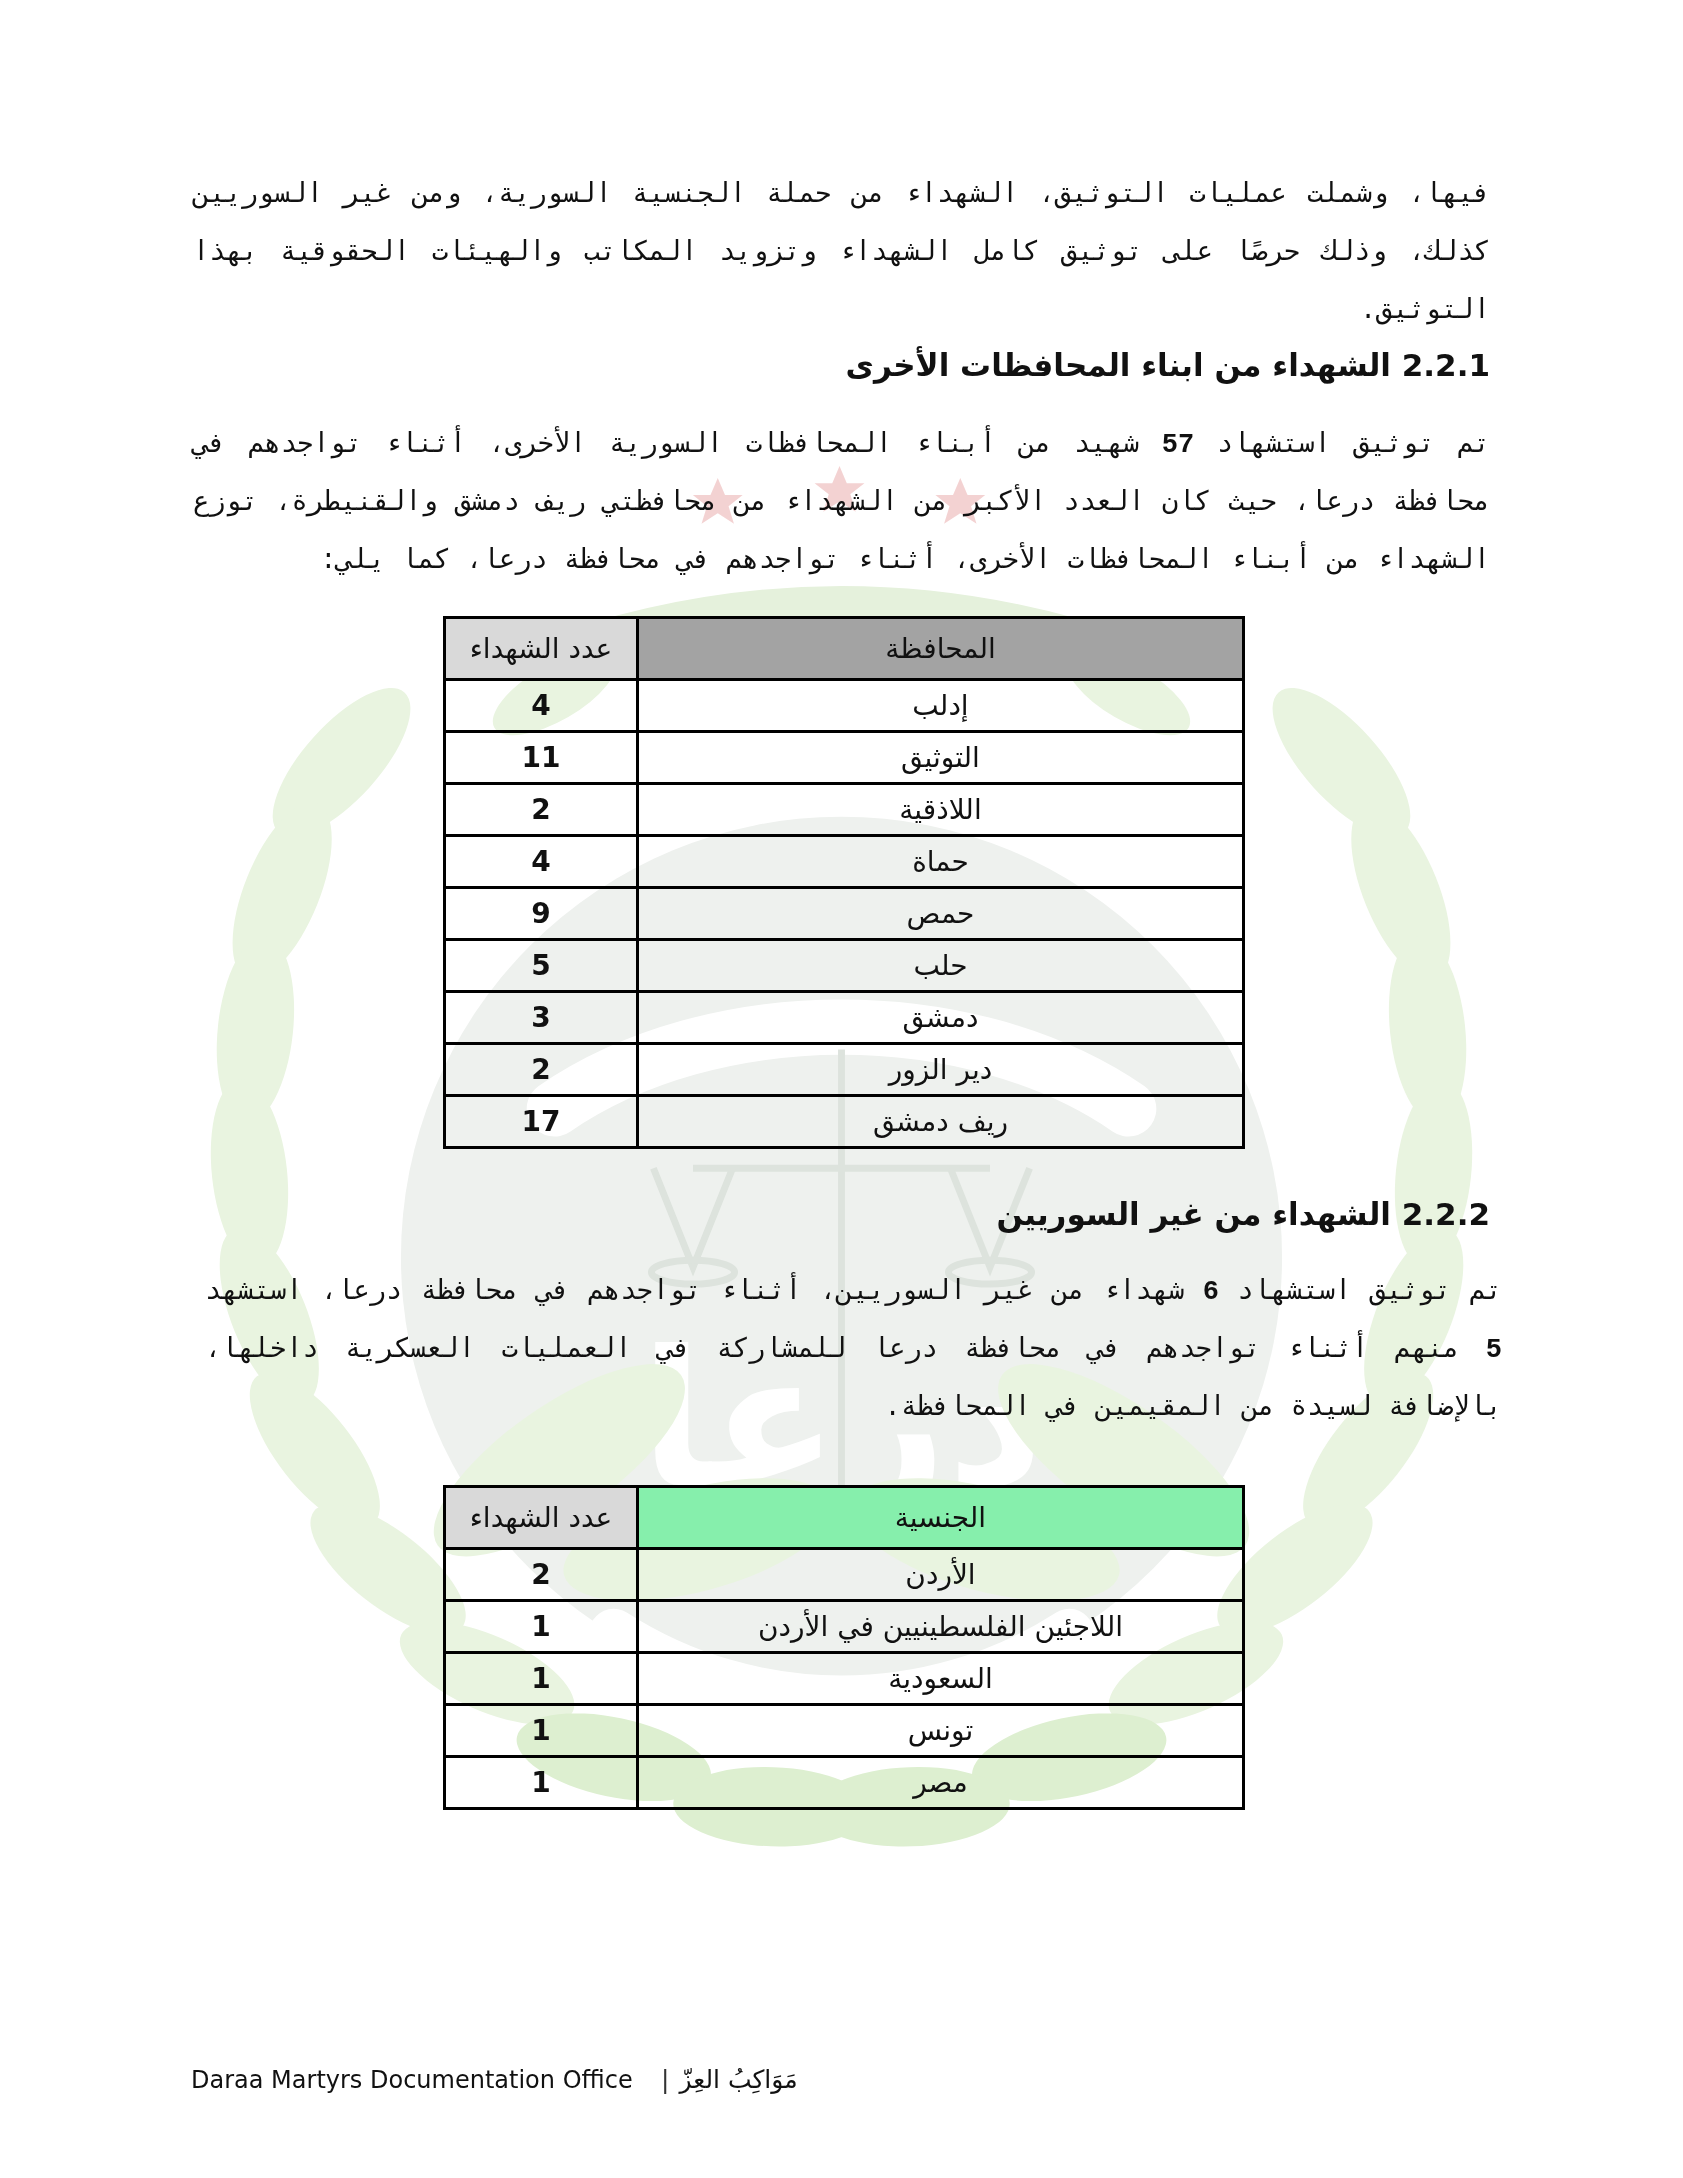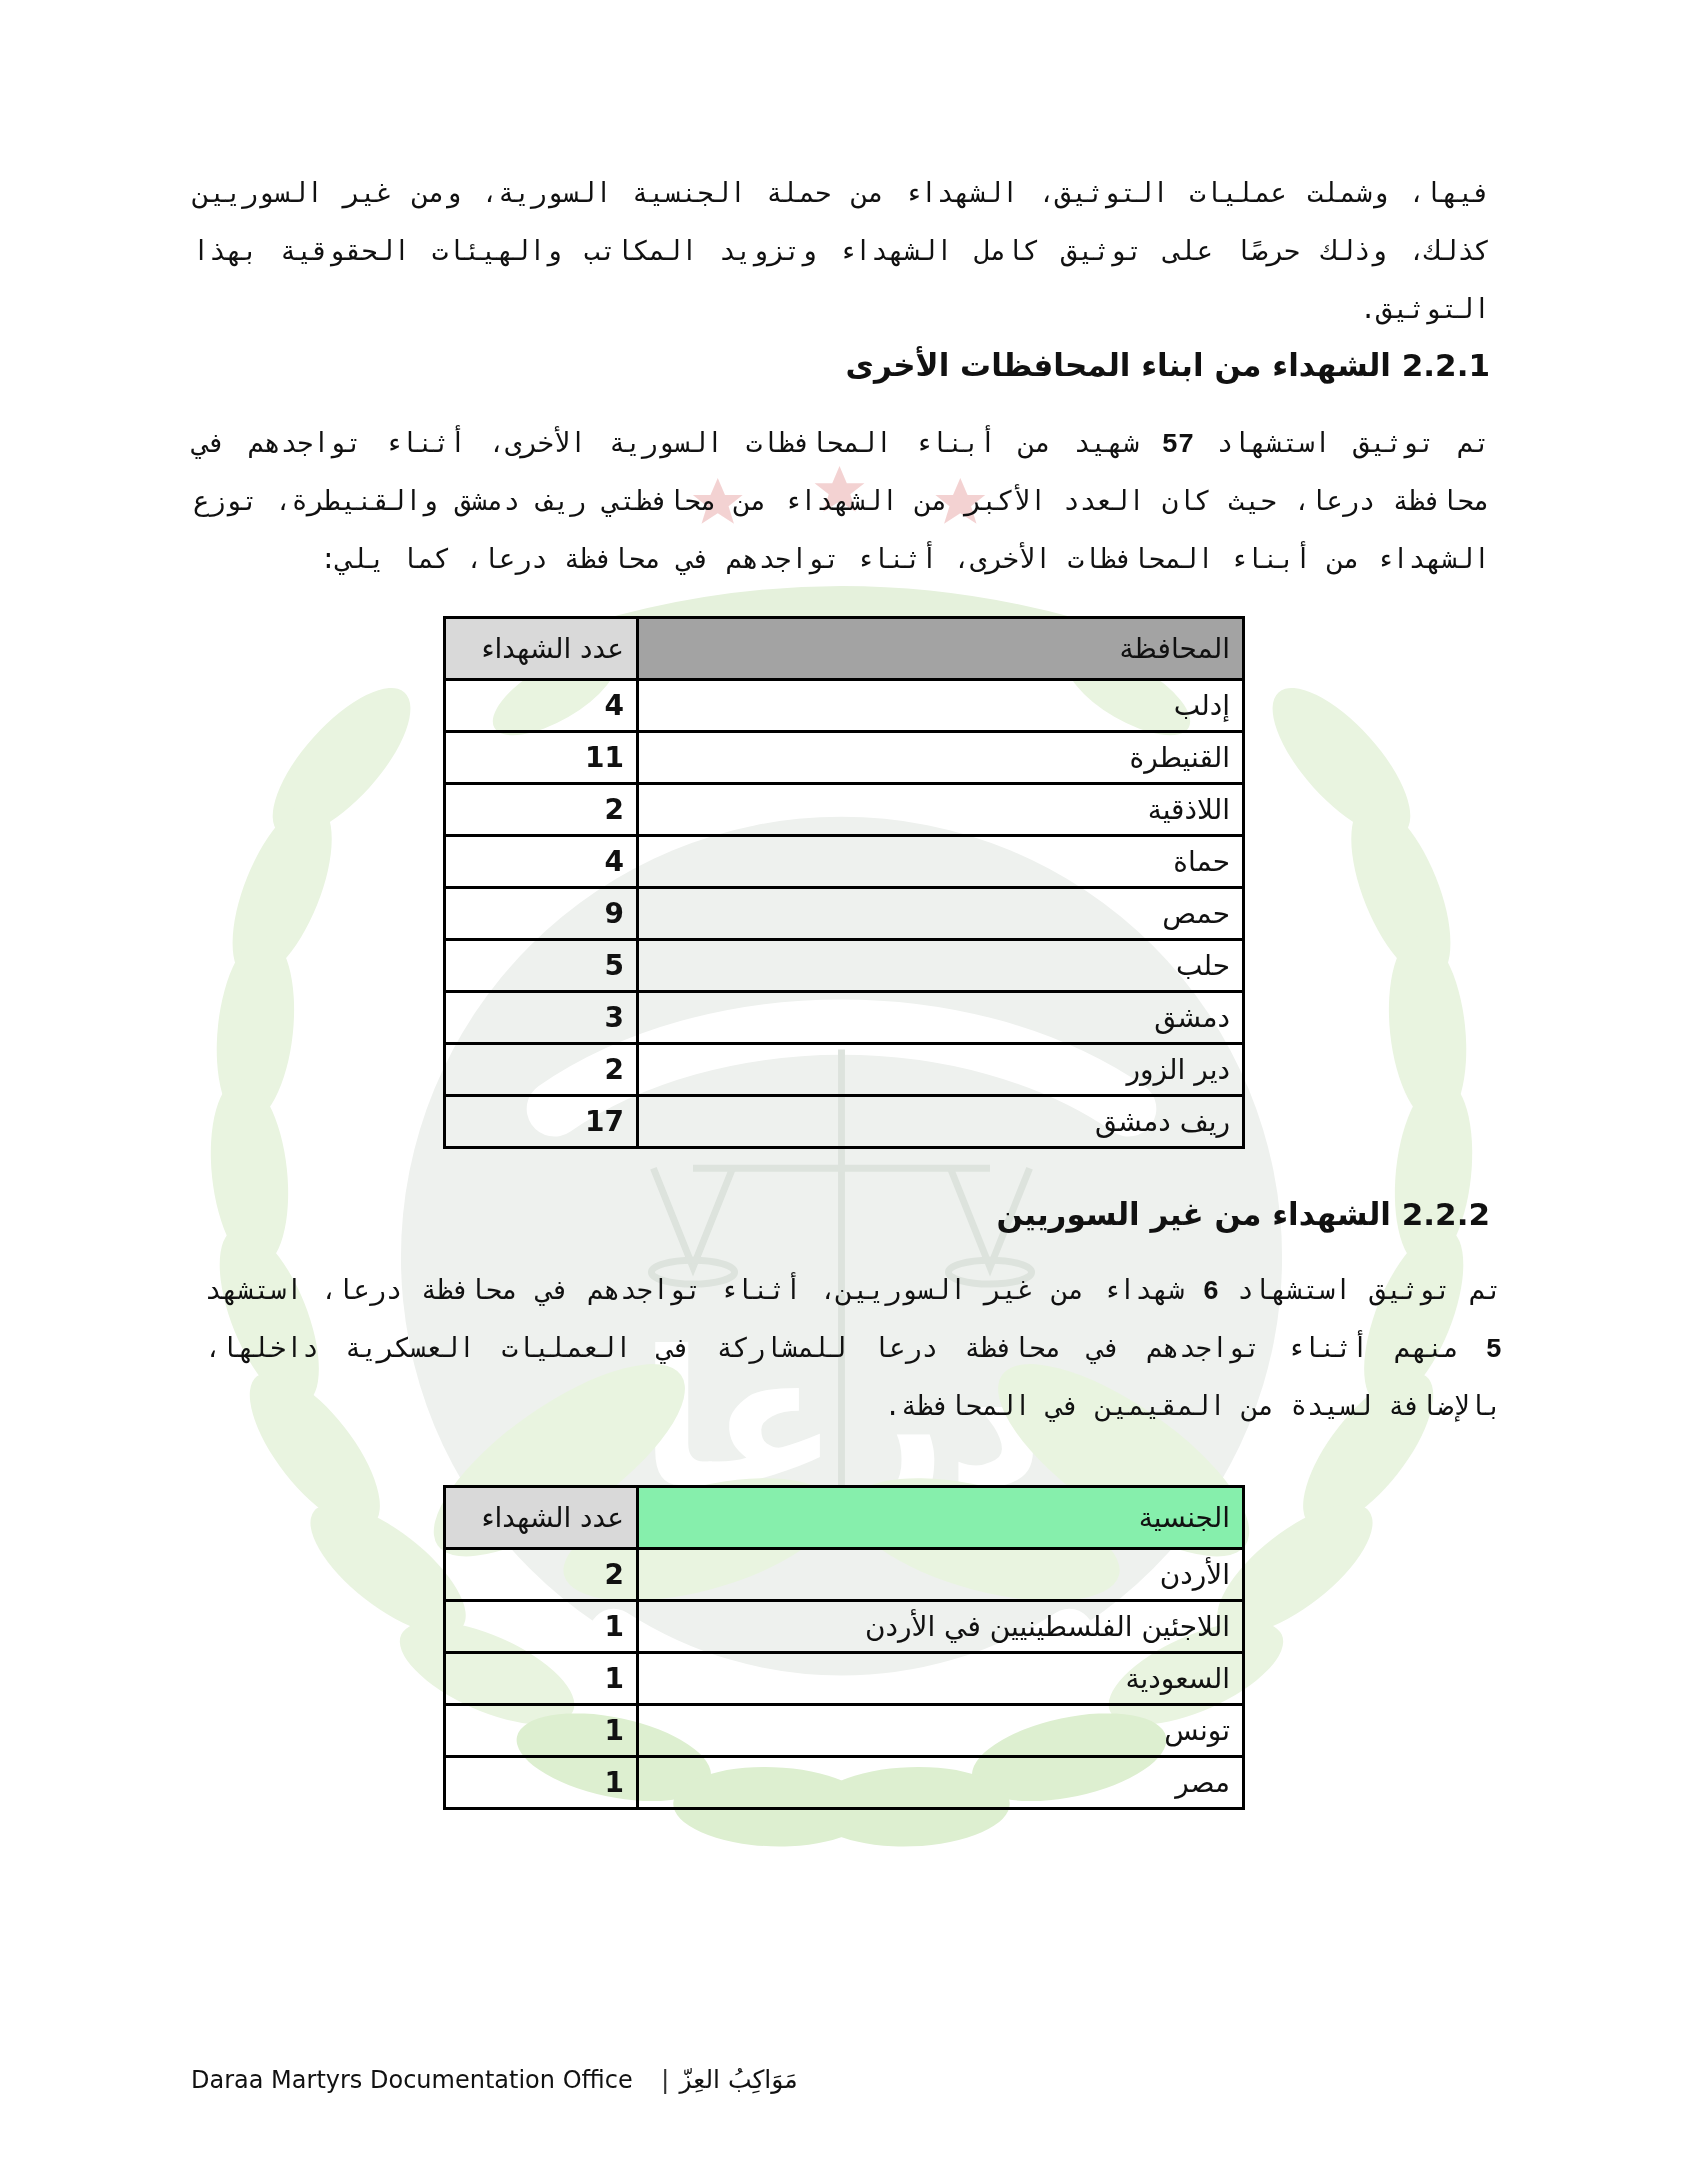--- a/index.html
+++ b/index.html
@@ -51,21 +51,21 @@
     width: 799px;
     border-collapse: collapse;
     direction: rtl;
     z-index: 1;
     table-layout: fixed;
   }
   #table-governorates { top: 616px; }
   #table-nationalities { top: 1485px; }
   .data-table th, .data-table td {
     border: 3px solid #000000;
-    text-align: right;
+    text-align: center;
     vertical-align: middle;
     font-size: 28px;
     padding: 0 12px;
   }
   .data-table thead th {
     height: 59px;
     font-weight: normal;
   }
   .data-table td { height: 49px; }
   .name-cell  { width: 579px; }
@@ -166,21 +166,21 @@
         <th class="name-cell" style="background:#a3a3a3">المحافظة</th>
         <th class="count-cell" style="background:#d9d9d9; font-weight:normal">عدد الشهداء</th>
       </tr>
     </thead>
     <tbody>
         <tr>
           <td class="name-cell">إدلب</td>
           <td class="count-cell">4</td>
         </tr>
         <tr>
-          <td class="name-cell">القنيطرة</td>
+          <td class="name-cell">التوثيق</td>
           <td class="count-cell">11</td>
         </tr>
         <tr>
           <td class="name-cell">اللاذقية</td>
           <td class="count-cell">2</td>
         </tr>
         <tr>
           <td class="name-cell">حماة</td>
           <td class="count-cell">4</td>
         </tr>

